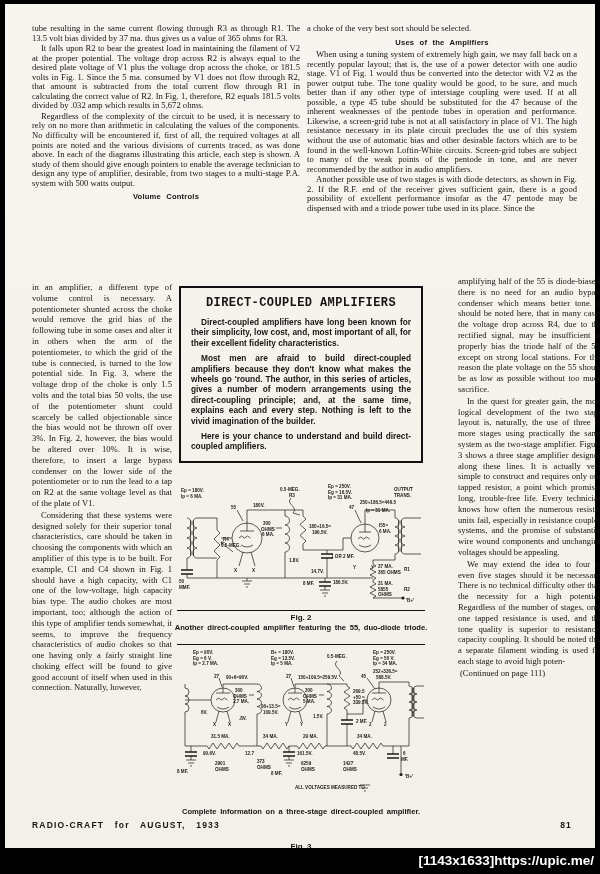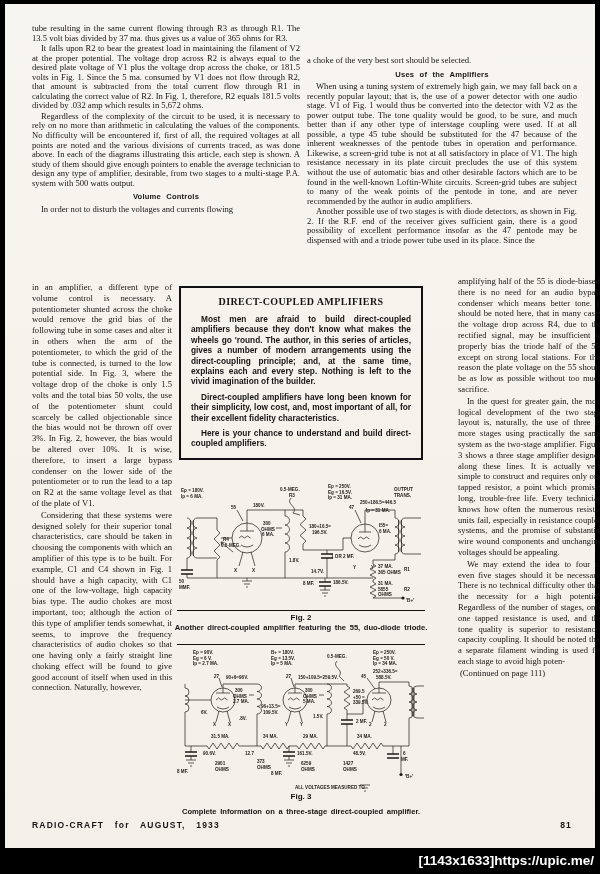--- a/index.html
+++ b/index.html
@@ -10,21 +10,21 @@
   .col{position:absolute;text-align:justify;}
   .col p{margin:0 0 1px;text-indent:9px;}
   .col p.cont{text-indent:0;}
   .full{font-size:8.6px;line-height:9.55px;}
   .narrow{font-size:8.6px;line-height:10.8px;}
   .sec-heading{font-family:"Liberation Sans",sans-serif;font-weight:700;font-size:7.6px;
         text-align:center;letter-spacing:.2px;word-spacing:3px;margin:4px 0 3px;text-indent:0;}
   .continued{text-indent:2px !important;}
   .promo-box{position:absolute;left:174px;top:282px;width:244px;box-sizing:border-box;
         border:2.5px solid #111;padding:6px 10px 4px;}
-  .promo-box h2{font-family:Liberation Serif, serif;font-weight:700;font-size:10px;
+  .promo-box h2{font-family:Liberation Mono, monospace;font-weight:700;font-size:12px;
         text-align:center;margin:2px 0 7px;letter-spacing:.4px;}
   .promo-box p{font-family:"Liberation Sans",sans-serif;font-weight:700;font-size:8.3px;
         line-height:10.4px;text-align:justify;text-indent:10px;margin:0 0 5px;}
   .figure{position:absolute;}
   svg{display:block;}
   svg path,svg circle{stroke:#1c1a17;stroke-width:.7;fill:none;}
   svg path.thick{stroke-width:1.4;}
   svg circle.dot{fill:#1c1a17;stroke:none;}
   svg text{font-family:"Liberation Sans",sans-serif;font-weight:700;font-size:4.6px;
         fill:#1c1a17;stroke:none;}
@@ -43,46 +43,45 @@
 </head>
 <body>
 
 <div class="page">
 
   <div class="col full" style="left:27px;top:20px;width:268px;">
     <p class="cont">tube resulting in the same current flowing through R3 as through R1. The 13.5 volt bias divided by 37 ma. thus gives us a value of 365 ohms for R3.</p>
     <p>It falls upon R2 to bear the greatest load in maintaining the filament of V2 at the proper potential. The voltage drop across R2 is always equal to the desired plate voltage of V1 plus the voltage drop across the choke, or 181.5 volts in Fig. 1. Since the 5 ma. consumed by V1 does not flow through R2, that amount is subtracted from the total current flow through R1 in calculating the correct value of R2. In Fig. 1, therefore, R2 equals 181.5 volts divided by .032 amp which results in 5,672 ohms.</p>
     <p>Regardless of the complexity of the circuit to be used, it is necessary to rely on no more than arithmetic in calculating the values of the components. No difficulty will be encountered if, first of all, the required voltages at all points are noted and the various divisions of currents traced, as was done above. In each of the diagrams illustrating this article, each step is shown. A study of them should give enough pointers to enable the average technician to design any type of amplifier, desirable, from two stages to a multi-stage P.A. system with 500 watts output.</p>
     <div class="sec-heading">Volume Controls</div>
-    <p>In order not to disturb the voltages and currents flowing</p>
   </div>
 
   <div class="col narrow" style="left:27px;top:278px;width:140px;">
     <p class="cont">in an amplifier, a different type of volume control is necessary. A potentiometer shunted across the choke would remove the grid bias of the following tube in some cases and alter it in others when the arm of the potentiometer, to which the grid of the tube is connected, is turned to the low potential side. In Fig. 3, where the voltage drop of the choke is only 1.5 volts and the total bias 50 volts, the use of the potentiometer shunt could scarcely be called objectionable since the bias would not be thrown off over 3%. In Fig. 2, however, the bias would be altered over 10%. It is wise, therefore, to insert a large bypass condenser on the lower side of the potentiometer or to run the lead to a tap on R2 at the same voltage level as that of the plate of V1.</p>
     <p>Considering that these systems were designed solely for their superior tonal characteristics, care should be taken in choosing the components with which an amplifier of this type is to be built. For example, C1 and C4 shown in Fig. 1 should have a high capacity, with C1 one of the low-voltage, high capacity bias type. The audio chokes are most important, too; although the action of this type of amplifier tends somewhat, it seems, to improve the frequency characteristics of audio chokes so that one having only a fairly straight line choking effect will be found to give good account of itself when used in this connection. Naturally, however,</p>
   </div>
 
-  <div class="col full" style="left:302px;top:20px;width:270px;margin-top:32px;">
+  <div class="col full" style="left:302px;top:20px;width:270px;">
     <p class="cont">a choke of the very best sort should be selected.</p>
     <div class="sec-heading">Uses of the Amplifiers</div>
     <p>When using a tuning system of extremely high gain, we may fall back on a recently popular layout; that is, the use of a power detector with one audio stage. V1 of Fig. 1 would thus be converted into the detector with V2 as the power output tube. The tone quality would be good, to be sure, and much better than if any other type of interstage coupling were used. If at all possible, a type 45 tube should be substituted for the 47 because of the inherent weaknesses of the pentode tubes in operation and performance. Likewise, a screen-grid tube is not at all satisfactory in place of V1. The high resistance necessary in its plate circuit precludes the use of this system without the use of automatic bias and other desirable factors which are to be found in the well-known Loftin-White circuits. Screen-grid tubes are subject to many of the weak points of the pentode in tone, and are never recommended by the author in audio amplifiers.</p>
     <p>Another possible use of two stages is with diode detectors, as shown in Fig. 2. If the R.F. end of the receiver gives sufficient gain, there is a good possibility of excellent performance insofar as the 47 pentode may be dispensed with and a triode power tube used in its place. Since the</p>
   </div>
 
   <div class="col narrow" style="left:428px;top:272px;width:144px;margin-left:25px;">
     <p class="cont">amplifying half of the 55 is diode-biased, there is no need for an audio bypass condenser which means better tone. It should be noted here, that in many cases the voltage drop across R4, due to the rectified signal, may be insufficient to properly bias the triode half of the 55, except on strong local stations. For this reason the plate voltage on the 55 should be as low as possible without too much sacrifice.</p>
     <p>In the quest for greater gain, the most logical development of the two stage layout is, naturally, the use of three or more stages using practically the same system as the two-stage amplifier. Figure 3 shows a three stage amplifier designed along these lines. It is actually very simple to construct and requires only one tapped resistor, a point which promises long, trouble-free life. Every technician knows how often the numerous resistor units fail, especially in resistance coupled systems, and the promise of substantial wire wound components and unchanging voltages should be appealing.</p>
     <p>We may extend the idea to four or even five stages should it be necessary. There is no technical difficulty other than the necessity for a high potential. Regardless of the number of stages, only one tapped resistance is used, and the tone quality is superior to resistance-capacity coupling. It should be noted that a separate filament winding is used for each stage to avoid high poten-</p>
     <p class="continued">(Continued on page 111)</p>
   </div>
 
   <div class="promo-box">
     <h2>DIRECT-COUPLED AMPLIFIERS</h2>
+    <p>Direct-coupled amplifiers have long been known for their simplicity, low cost, and, most important of all, for their excellent fidelity characteristics.</p>
     <p>Most men are afraid to build direct-coupled amplifiers because they don't know what makes the wheels go 'round. The author, in this series of articles, gives a number of modern arrangements using the direct-coupling principle; and, at the same time, explains each and every step. Nothing is left to the vivid imagination of the builder.</p>
-    <p>Direct-coupled amplifiers have long been known for their simplicity, low cost, and, most important of all, for their excellent fidelity characteristics.</p>
     <p>Here is your chance to understand and build direct-coupled amplifiers.</p>
   </div>
 
   <div class="figure" style="left:172px;top:478px;width:248px;height:128px;">
     <svg viewBox="0 0 248 128" width="248" height="128">
       <g>
         <path d="M20 36 H40 M40 36 V48 M40 78 V96 M20 76 H40 M10 76 V88 M10 92 V96 M13.5 38 V74 M16.5 38 V74 M44 56 H55 M56 70 L44 60 M44 60 l3.5 .5 M44 60 l1 3.5 M70 41 V28 H126 V34 M108 28 V34 M108 70 V96 M126 62 V68 H166 M166 68 V56 H174 M150 68 V72 M150 76 V96 M99 46 H105 M188 42 V28 H218 V36 M218 72 V78 H196 V82 M196 98 V100 M196 116 H226 M10 96 H196 M70 96 V99 M66 70 L62 84 M74 70 L78 84 M60 28 L66 39 M178 28 L184 41 M114 16 C108 22 122 25 116 31 L123 33 M148 96 V100 M148 104 V108 M221.5 38 V70 M224.5 38 V70 M228 36 H244 M228 72 H244"></path>
         <path d="M10 36 a4.2 5 0 0 1 0 10 a4.2 5 0 0 1 0 10 a4.2 5 0 0 1 0 10 a4.2 5 0 0 1 0 10 M20 36 a4.2 5 0 0 0 0 10 a4.2 5 0 0 0 0 10 a4.2 5 0 0 0 0 10 a4.2 5 0 0 0 0 10 M108 34 a4.5 4.5 0 0 1 0 9 a4.5 4.5 0 0 1 0 9 a4.5 4.5 0 0 1 0 9 a4.5 4.5 0 0 1 0 9 M218 36 a4.2 4.5 0 0 1 0 9 a4.2 4.5 0 0 1 0 9 a4.2 4.5 0 0 1 0 9 a4.2 4.5 0 0 1 0 9 M228 36 a4.2 4.5 0 0 0 0 9 a4.2 4.5 0 0 0 0 9 a4.2 4.5 0 0 0 0 9 a4.2 4.5 0 0 0 0 9"></path>
         <path d="M40 48 l3 3 l-6 6 l6 6 l-6 6 l6 6 l-3 3 M126 34 l3 3 l-6 5.5 l6 5.5 l-6 5.5 l6 5.5 l-3 3 M196 82 l3 2 l-6 3 l6 3 l-6 3 l6 3 l-3 2 M196 100 l3 2 l-6 3 l6 3 l-6 3 l6 3 l-3 2"></path>
         <path class="thick" d="M4 88 H16 M4 92 H16 M144 72 H156 M144 76 H156 M142 100 H154 M142 104 H154"></path>
@@ -216,21 +215,21 @@
         <text x="51" y="78">X</text>
         <text x="108" y="78">Y</text>
         <text x="123" y="78">Y</text>
         <text x="192" y="78">2</text>
         <text x="207" y="78">2</text>
         <text x="0" y="125">8 MF.</text>
       </g>
     </svg>
   </div>
 
-  <div class="fig-title" style="left:172px;top:788px;width:248px;">Fig. 3</div>
+  <div class="fig-title" style="left:172px;top:838px;width:248px;">Fig. 3</div>
   <div class="fig-caption" style="left:160px;top:803px;width:272px;">Complete Information on a three-stage direct-coupled amplifier.</div>
 
   <div class="footer">
     <span>RADIO-CRAFT for AUGUST, 1933</span>
     <span>81</span>
   </div>
 </div>
 
 <div class="watermark-bar">
   <span>[1143x1633]https://upic.me/</span>

